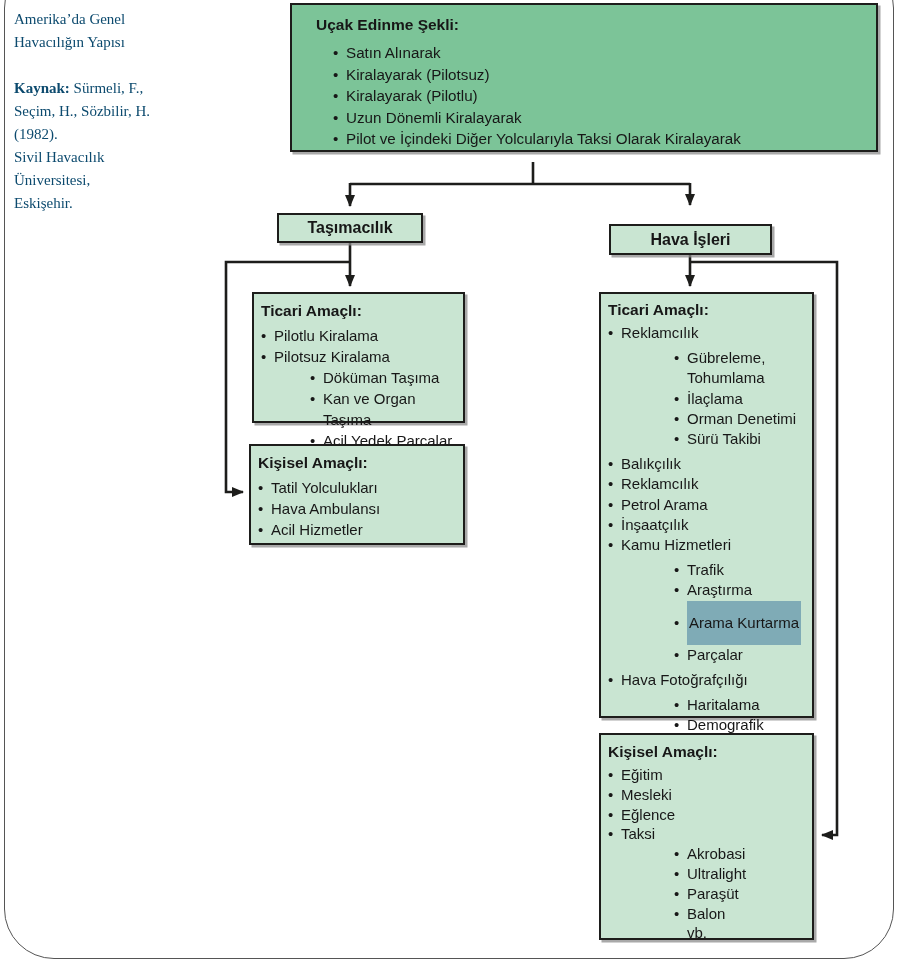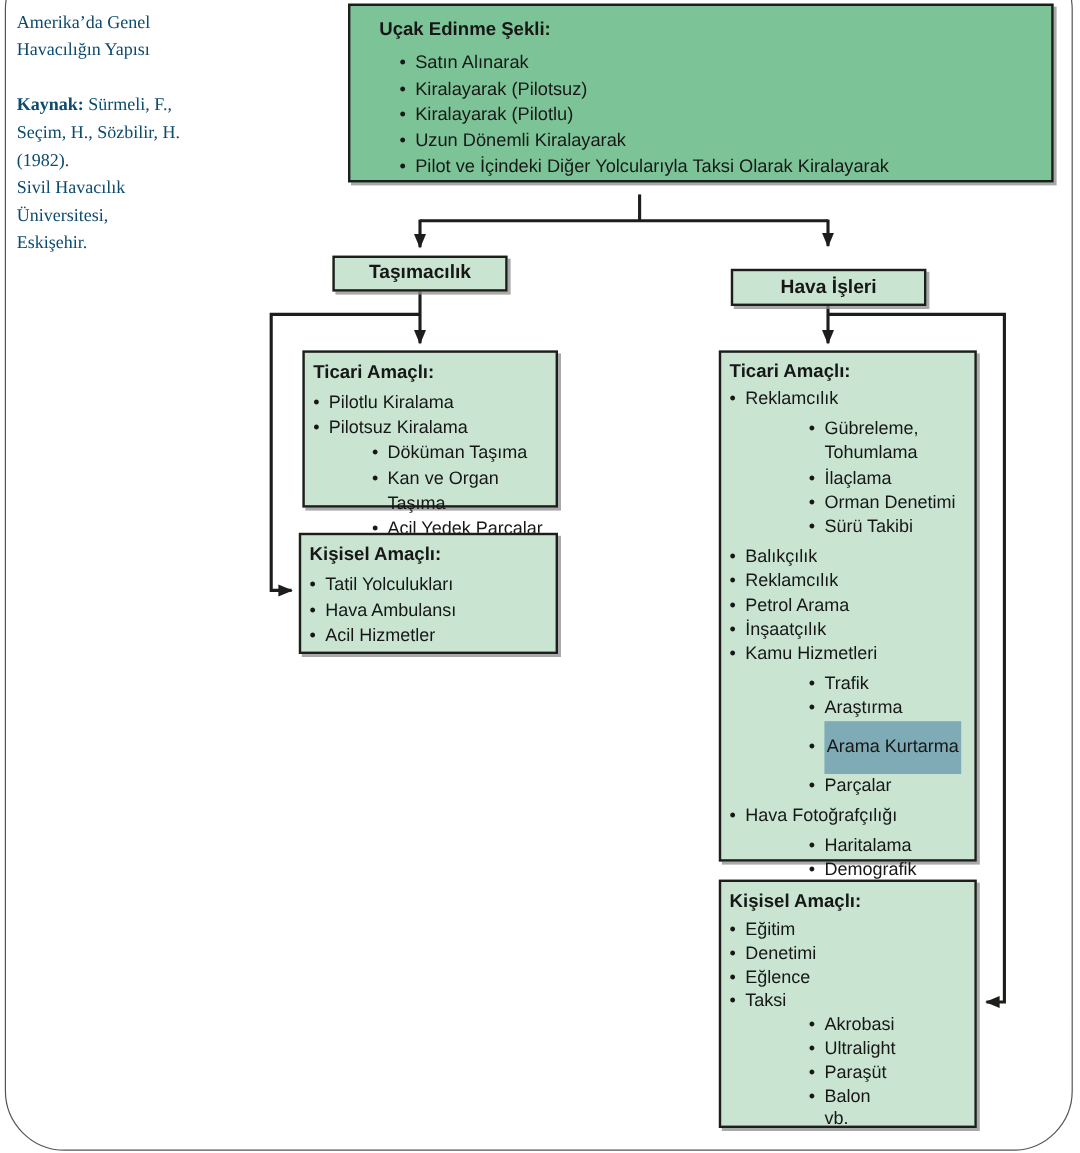--- a/index.html
+++ b/index.html
@@ -276,21 +276,21 @@
 
   <div class="gbox box-rkisisel">
     <div class="ttl">Kişisel Amaçlı:</div>
     <div>
         <div class="li">
           <span class="blt">•</span>
           <span class="">Eğitim</span>
         </div>
         <div class="li">
           <span class="blt">•</span>
-          <span class="">Denetimi</span>
+          <span class="">Mesleki</span>
         </div>
         <div class="li">
           <span class="blt">•</span>
           <span class="">Eğlence</span>
         </div>
         <div class="li">
           <span class="blt">•</span>
           <span class="">Taksi</span>
         </div>
         <div class="li lv1">

